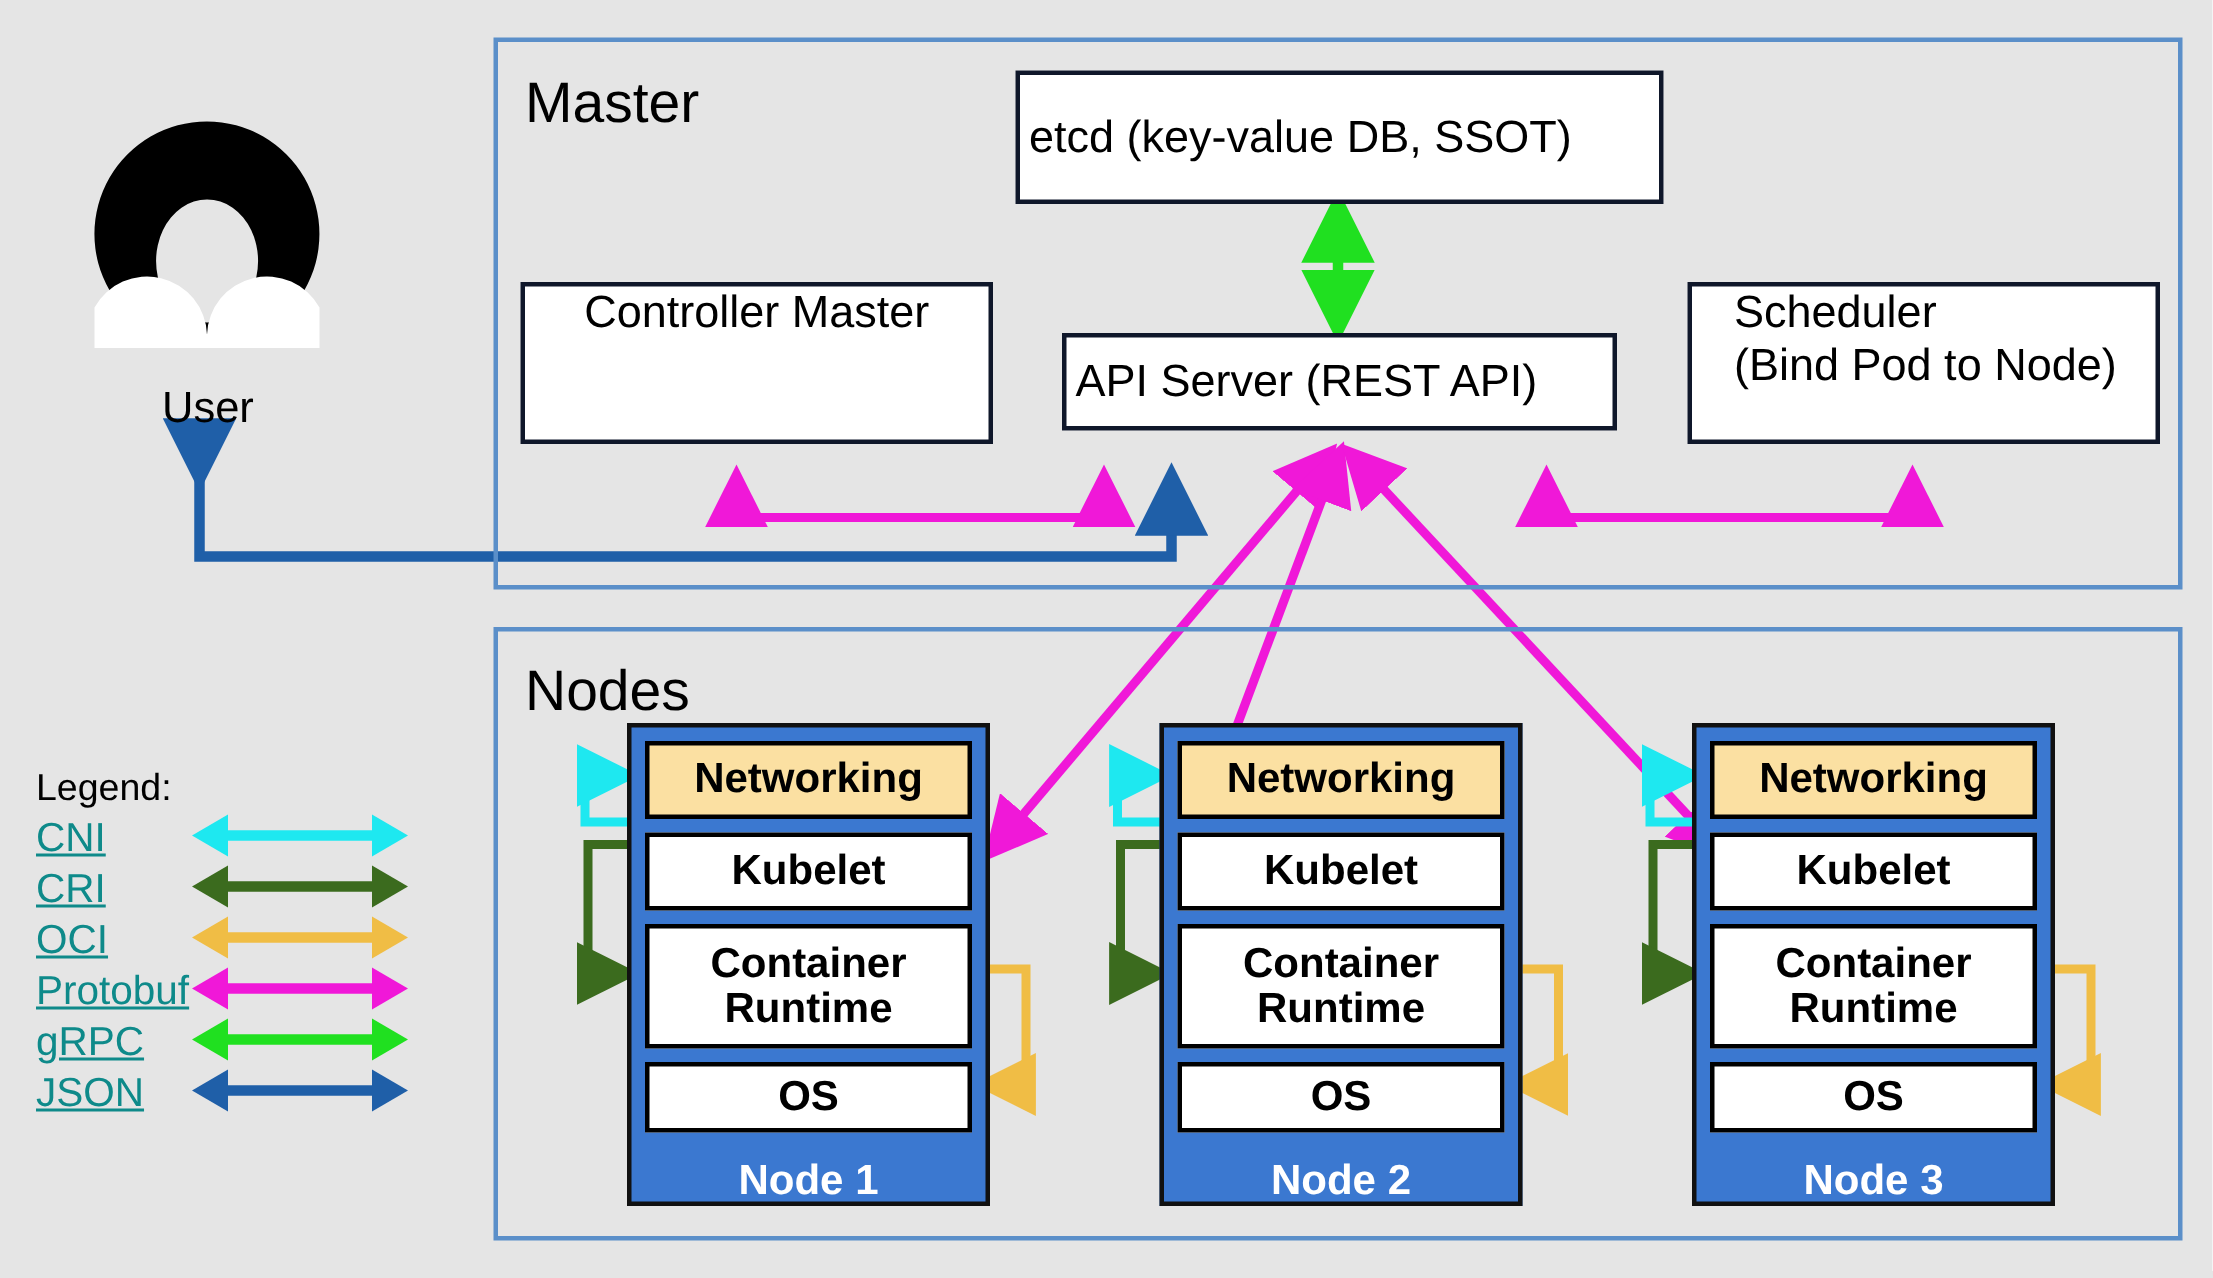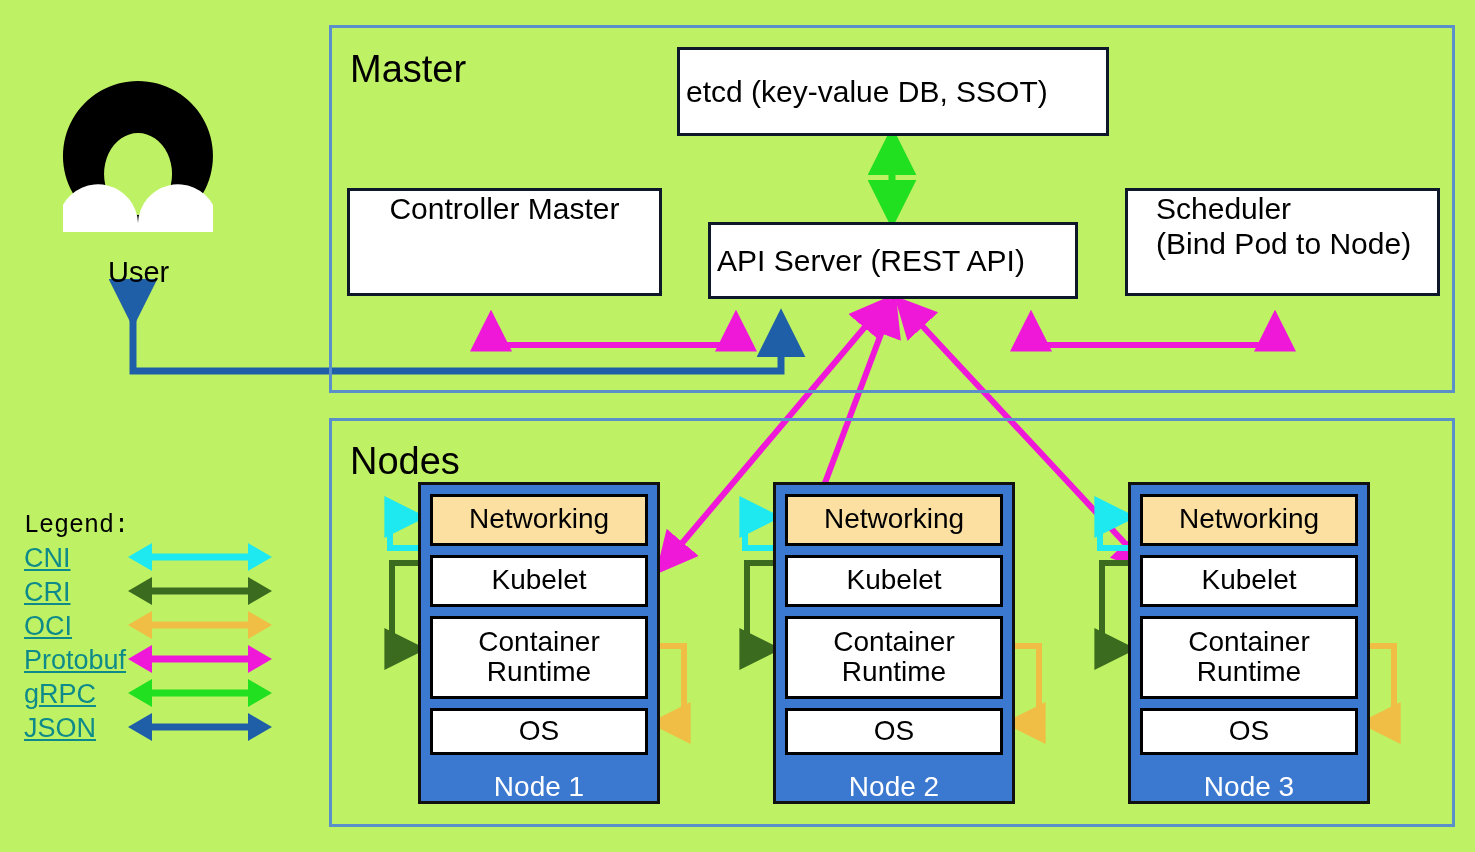--- a/index.html
+++ b/index.html
@@ -7,21 +7,21 @@
     padding: 0;
     background: #ffffff;
   }
   body {
     font-family: "Liberation Sans", sans-serif;
   }
   #stage {
     position: relative;
     width: 1475px;
     height: 852px;
-    background: #bef264;
+    background: #e5e5e5;
     overflow: hidden;
   }
   .abs { position: absolute; }
 
   
   .group-frame {
     border: 3px solid #5b8fc9;
     background: transparent;
     box-sizing: border-box;
   }
@@ -51,20 +51,21 @@
 
   
   .node-box {
     box-sizing: border-box;
     background: #3b78d0;
     border: 3px solid #111111;
     display: flex;
     flex-direction: column;
     align-items: center;
     padding: 9px 9px 0 9px;
+    font-weight: bold;
   }
   .node-layer {
     box-sizing: border-box;
     width: 100%;
     background: #ffffff;
     border: 3px solid #000000;
     display: flex;
     align-items: center;
     justify-content: center;
     text-align: center;
@@ -223,21 +224,21 @@
   <div class="group-title" style="left:350px; top:50px;">Master</div>
 
   <div class="abs orange-box" style="left:677px; top:47px; width:432px; height:89px;">
     <span>etcd (key-value DB, SSOT)</span>
   </div>
 
   <div class="abs orange-box" style="left:347px; top:188px; width:315px; height:108px; flex-direction:column;">
     <span>Controller Master</span>
   </div>
 
-  <div class="abs orange-box" style="left:708px; top:222px; width:370px; height:77px;">
+  <div class="abs orange-box" style="left:708px; top:222px; width:370px; height:65px;">
     <span>API Server (REST API)</span>
   </div>
 
   <div class="abs orange-box" style="left:1125px; top:188px; width:315px; height:108px; flex-direction:column;">
     <span style="width:100%; text-align:left; padding-left:22px; box-sizing:border-box;">Scheduler</span>
     <span style="width:100%; text-align:left; padding-left:22px; box-sizing:border-box;">(Bind Pod to Node)</span>
   </div>
 
   <div class="abs group-frame" style="left:329px; top:418px; width:1126px; height:409px;"></div>
   <div class="group-title" style="left:350px; top:442px;">Nodes</div>
@@ -297,21 +298,21 @@
     </div>
     <div class="node-gap"></div>
     <div class="node-layer" style="height:47px;">
       <span>OS</span>
     </div>
     <div class="node-label">Node 3</div>
   </div>
 
   <div class="user-label" style="left:108px; top:258px;">User</div>
 
-  <div class="legend-title" style="left:24px; top:513px;font-family:Liberation Mono, monospace;">Legend:</div>
+  <div class="legend-title" style="left:24px; top:513px;">Legend:</div>
 
   <div class="legend-label" style="left:24px; top:545px;">CNI</div>
   <div class="legend-label" style="left:24px; top:579px;">CRI</div>
   <div class="legend-label" style="left:24px; top:613px;">OCI</div>
   <div class="legend-label" style="left:24px; top:647px;">Protobuf</div>
   <div class="legend-label" style="left:24px; top:681px;">gRPC</div>
   <div class="legend-label" style="left:24px; top:715px;">JSON</div>
 
 </div>
 

